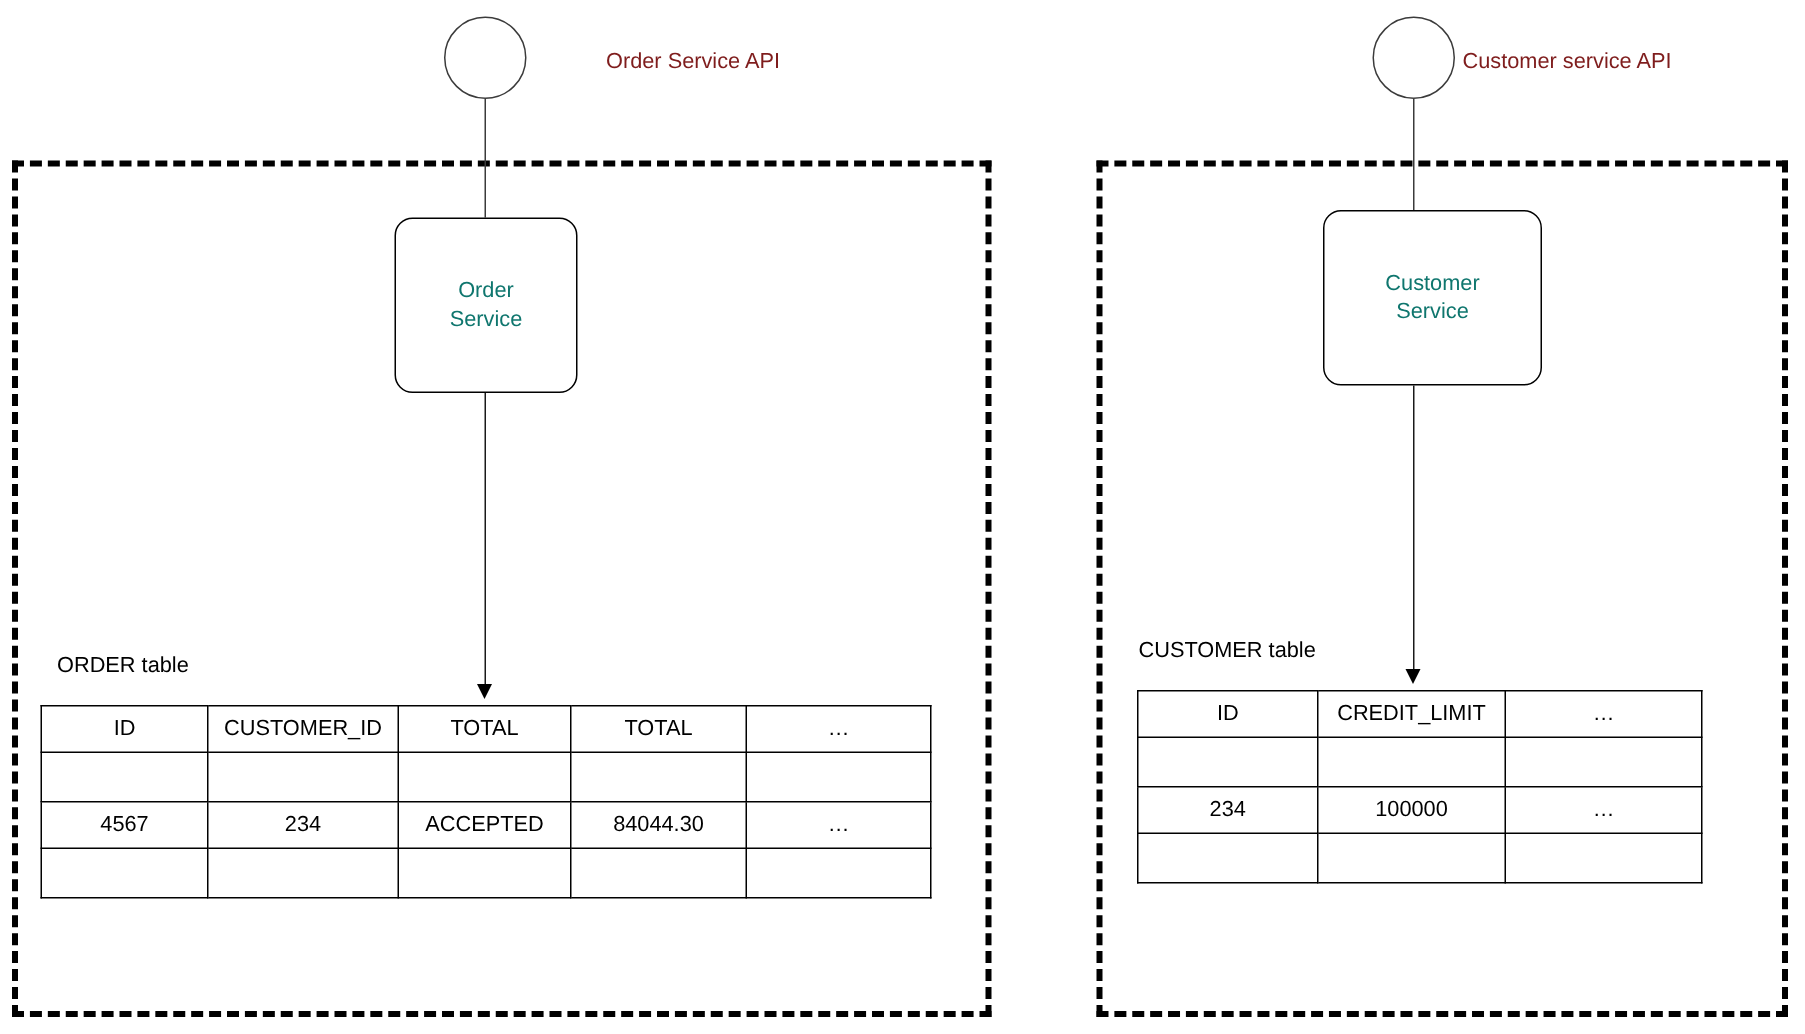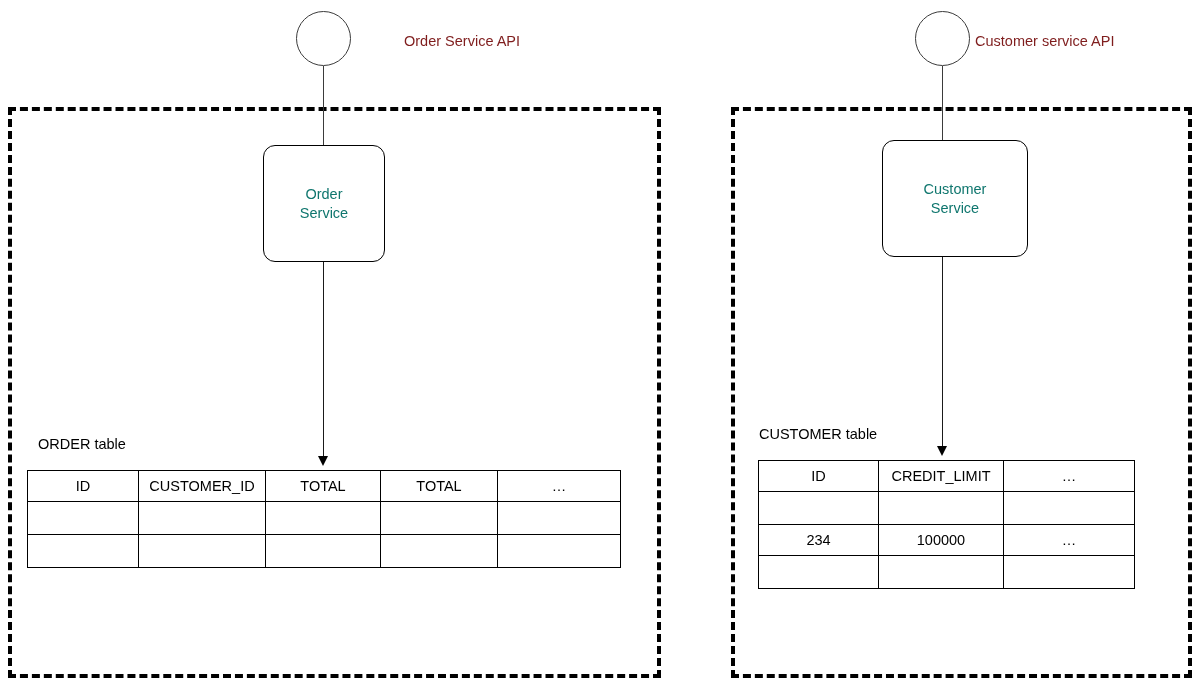--- a/index.html
+++ b/index.html
@@ -148,20 +148,27 @@
         <td>…</td>
       </tr>
       <tr>
         <td class="blank"></td>
         <td class="blank"></td>
         <td class="blank"></td>
         <td class="blank"></td>
         <td class="blank"></td>
       </tr>
       <tr>
+        <td>4567</td>
+        <td>234</td>
+        <td>ACCEPTED</td>
+        <td>84044.30</td>
+        <td>…</td>
+      </tr>
+      <tr>
         <td class="blank"></td>
         <td class="blank"></td>
         <td class="blank"></td>
         <td class="blank"></td>
         <td class="blank"></td>
       </tr>
     </tbody>
   </table>
 
   <div class="boundary" style="left:731px; top:107px; width:461px; height:571px;"></div>

